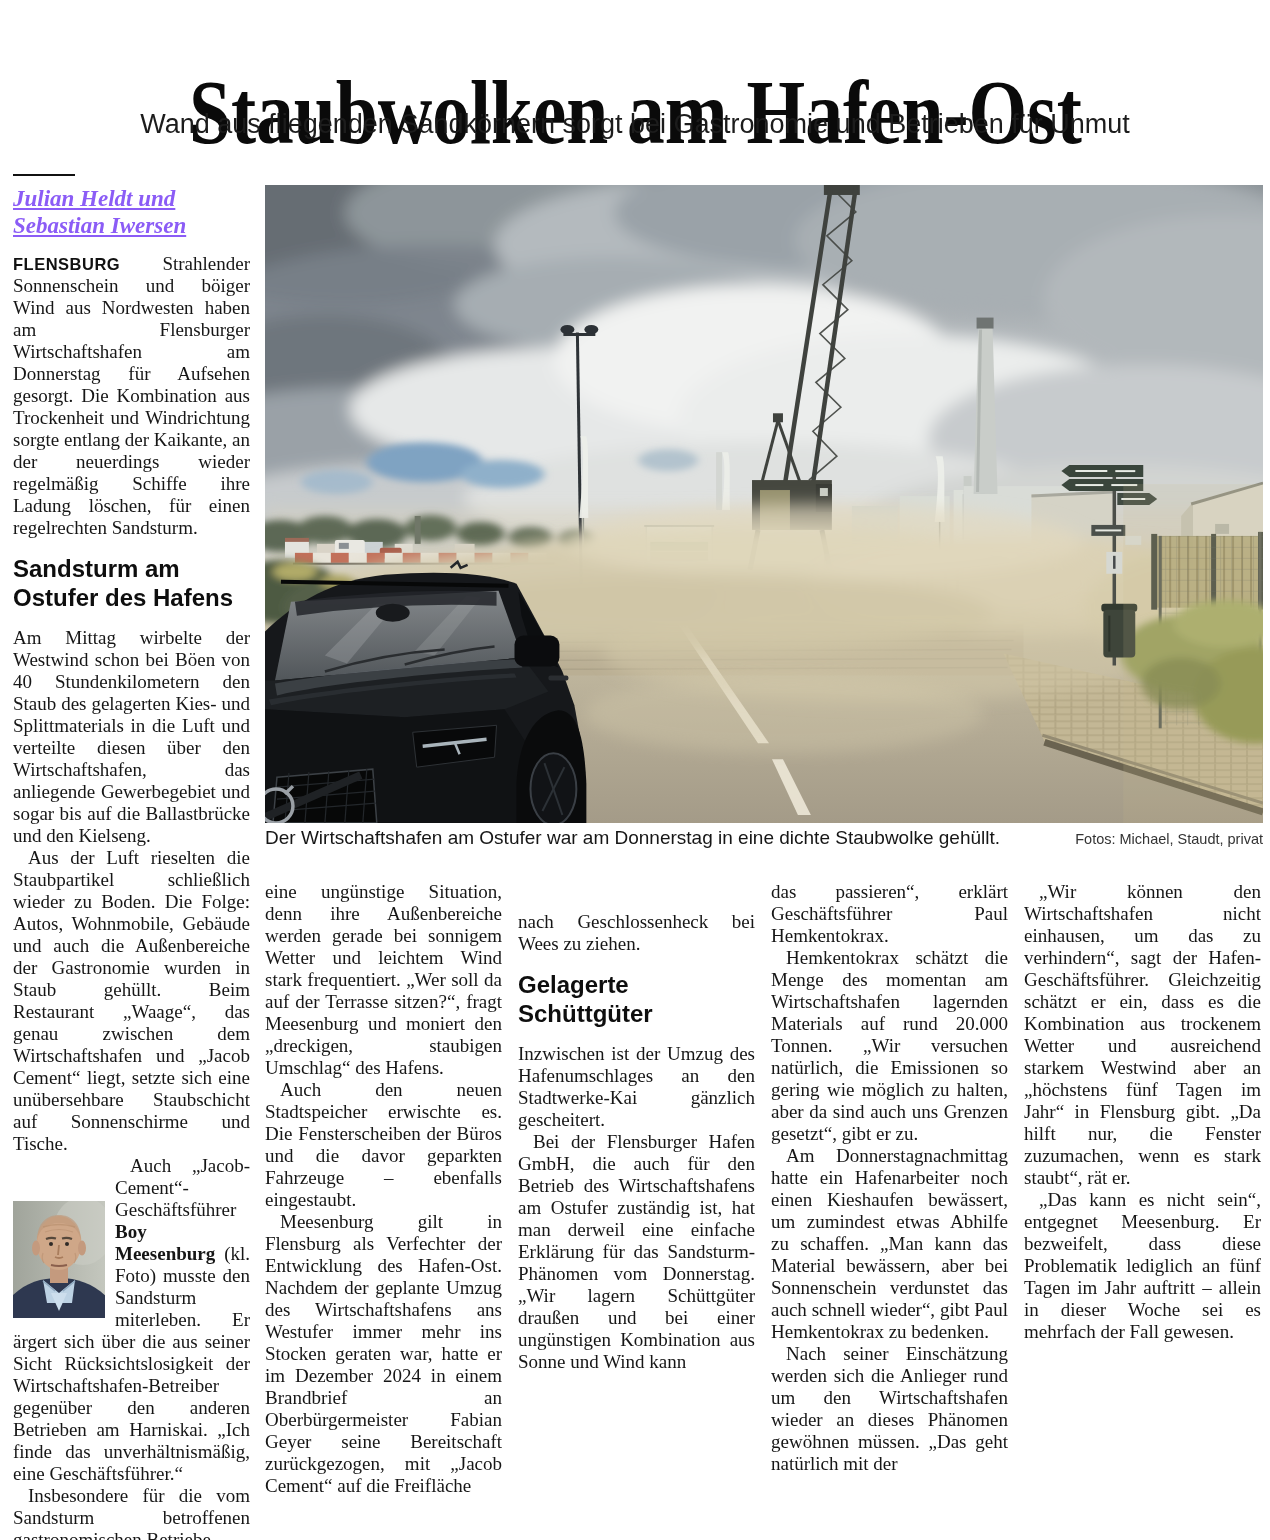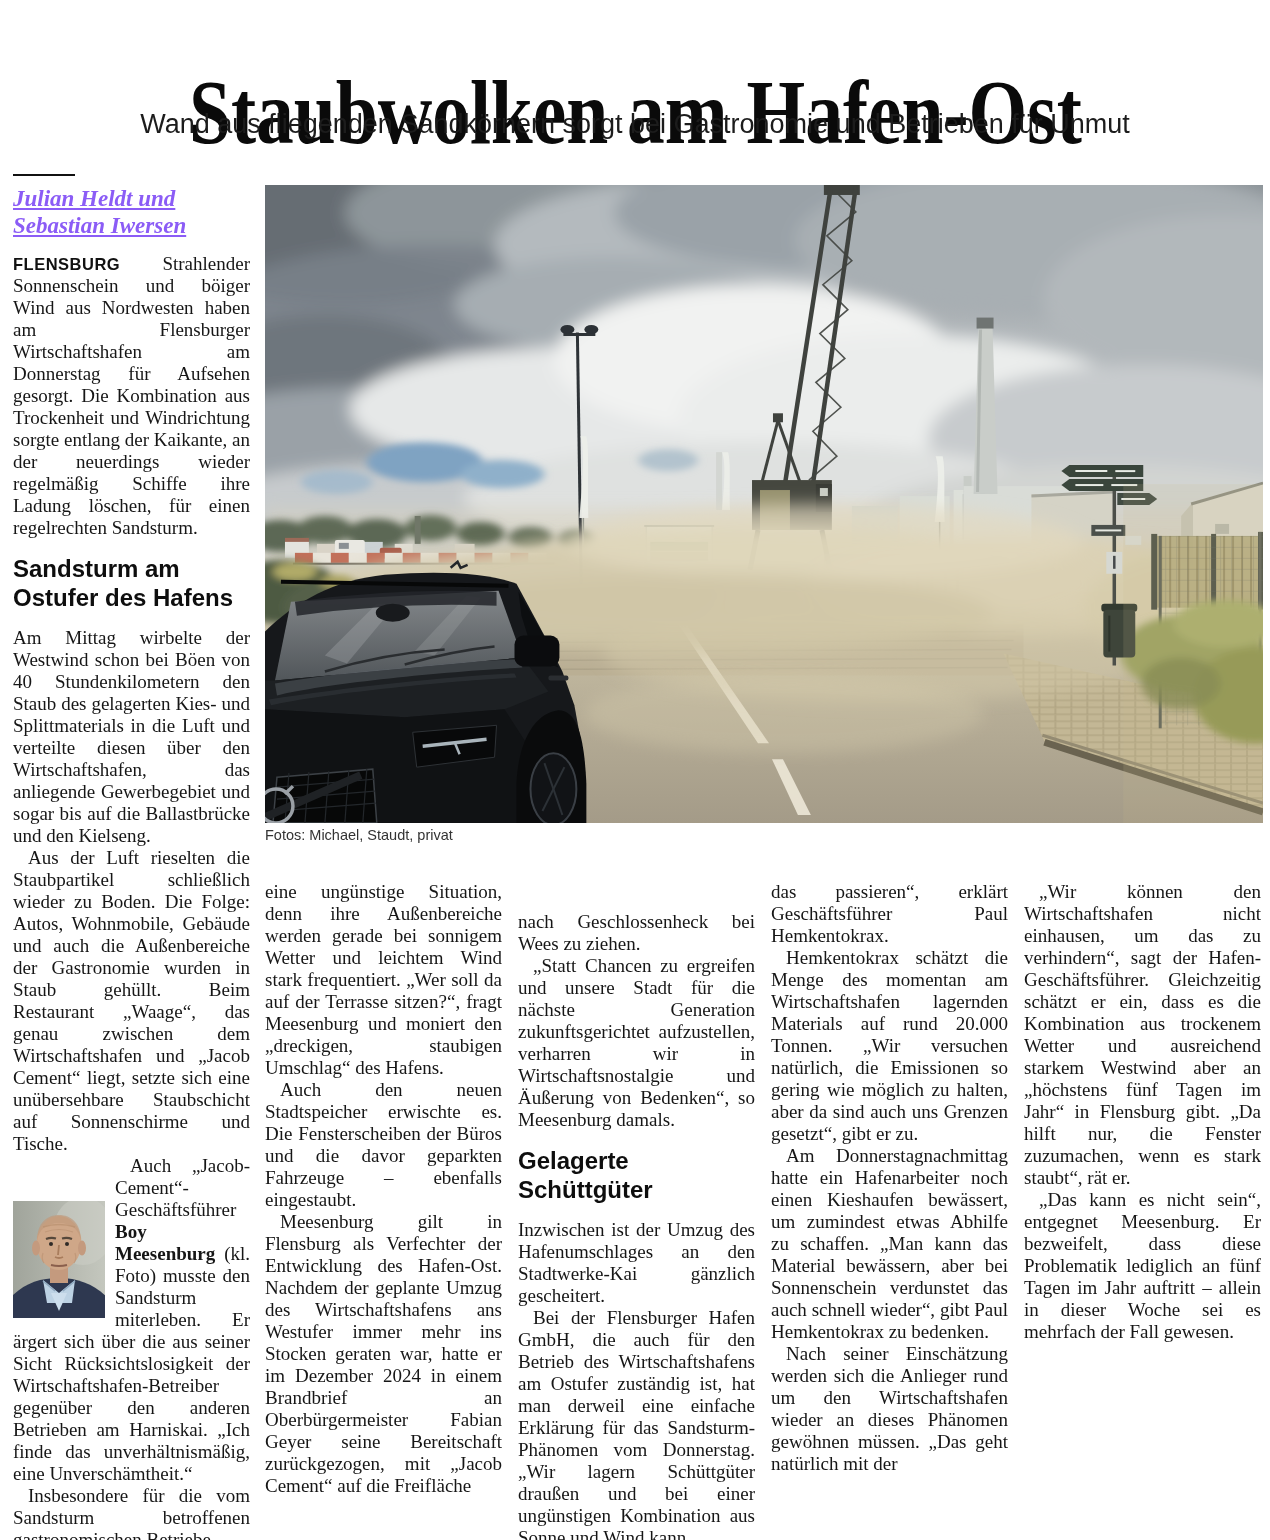--- a/index.html
+++ b/index.html
@@ -362,20 +362,21 @@
         <line x1="300" y1="584" x2="278" y2="628" stroke="#2c3136" stroke-width="2"></line>
         <rect x="284" y="492" width="20" height="5" rx="2" fill="#2a2d31"></rect>
       </g>
 
       <ellipse cx="520" cy="530" rx="200" ry="40" fill="#d6ccad" opacity=".35" filter="url(#b8)"></ellipse>
       <rect x="860" y="300" width="140" height="340" fill="#c8bd8a" opacity=".15"></rect>
     </svg>
   </div>
 
   <div class="caption-row">
+    <div class="caption">Der Wirtschaftshafen am Ostufer war am Donnerstag in eine dichte Staubwolke gehüllt.</div>
     <div class="credit">Fotos: Michael, Staudt, privat</div>
   </div>
 
   <div class="col" id="col1">
     <p><span class="lead-in">FLENSBURG</span><span> Strahlender Sonnenschein und böiger Wind aus Nordwesten haben am Flensburger Wirtschaftshafen am Donnerstag für Aufsehen gesorgt. Die Kombination aus Trockenheit und Windrichtung sorgte entlang der Kaikante, an der neuerdings wieder regelmäßig Schiffe ihre Ladung löschen, für einen regelrechten Sandsturm.</span></p>
     <h2 class="sec-h">Sandsturm am Ostufer des Hafens</h2>
     <p>Am Mittag wirbelte der Westwind schon bei Böen von 40 Stundenkilometern den Staub des gelagerten Kies- und Splittmaterials in die Luft und verteilte diesen über den Wirtschaftshafen, das anliegende Gewerbegebiet und sogar bis auf die Ballastbrücke und den Kielseng.</p>
     <p class="ind">Aus der Luft rieselten die Staubpartikel schließlich wieder zu Boden. Die Folge: Autos, Wohnmobile, Gebäude und auch die Außenbereiche der Gastronomie wurden in Staub gehüllt. Beim Restaurant „Waage“, das genau zwischen dem Wirtschaftshafen und „Jacob Cement“ liegt, setzte sich eine unübersehbare Staubschicht auf Sonnenschirme und Tische.</p>
     <p class="ind">
       <span class="portrait">
@@ -402,33 +403,32 @@
           <path d="M30,26 Q46,21 62,26" stroke="#b8906f" stroke-width="1.5" fill="none" opacity=".7"></path>
           <path d="M32,31 Q46,26 60,31" stroke="#b8906f" stroke-width="1.2" fill="none" opacity=".6"></path>
           <path d="M33,38 Q38,36 43,37.5" stroke="#56483b" stroke-width="2.2" fill="none"></path>
           <path d="M49,37.5 Q54,36 59,38" stroke="#56483b" stroke-width="2.2" fill="none"></path>
           <circle cx="38" cy="43" r="2" fill="#2f2a26"></circle>
           <circle cx="54" cy="43" r="2" fill="#2f2a26"></circle>
           <path d="M46,44 L45,54 M42,56 Q46,58 50,56" stroke="#a87c5c" stroke-width="1.8" fill="none"></path>
           <path d="M38,64 Q46,66 54,64" stroke="#8a5f4c" stroke-width="2" fill="none"></path>
           <path d="M30,52 Q28,58 31,62 M62,52 Q64,58 61,62" stroke="#b8906f" stroke-width="1.2" fill="none" opacity=".6"></path>
         </svg>
-      </span><span>Auch „Jacob-Cement“-Geschäftsführer </span><b class="name">Boy Meesenburg</b><span> (kl. Foto) musste den Sandsturm miterleben. Er ärgert sich über die aus seiner Sicht Rücksichtslosigkeit der Wirtschaftshafen-Betreiber gegenüber den anderen Betrieben am Harniskai. „Ich finde das unverhältnismäßig, eine Unverschämtheit.“</span></p>
+      </span><span>Auch „Jacob-Cement“-Geschäftsführer </span><b class="name">Boy Meesenburg</b><span> (kl. Foto) musste den Sandsturm miterleben. Er ärgert sich über die aus seiner Sicht Rücksichtslosigkeit der Wirtschaftshafen-Betreiber gegenüber den anderen Betrieben am Harniskai. „Ich finde das unverhältnismäßig, eine Geschäftsführer.“</span></p>
     <p class="ind">Insbesondere für die vom Sandsturm betroffenen gastronomischen Betriebe</p>
   </div>
 
   <div class="col" id="col2">
     <p>eine ungünstige Situation, denn ihre Außenbereiche werden gerade bei sonnigem Wetter und leichtem Wind stark frequentiert. „Wer soll da auf der Terrasse sitzen?“, fragt Meesenburg und moniert den „dreckigen, staubigen Umschlag“ des Hafens.</p>
     <p class="ind">Auch den neuen Stadtspeicher erwischte es. Die Fensterscheiben der Büros und die davor geparkten Fahrzeuge – ebenfalls eingestaubt.</p>
     <p class="ind">Meesenburg gilt in Flensburg als Verfechter der Entwicklung des Hafen-Ost. Nachdem der geplante Umzug des Wirtschaftshafens ans Westufer immer mehr ins Stocken geraten war, hatte er im Dezember 2024 in einem Brandbrief an Oberbürgermeister Fabian Geyer seine Bereitschaft zurückgezogen, mit „Jacob Cement“ auf die Freifläche</p>
   </div>
 
   <div class="col" id="col3">
     <p>nach Geschlossenheck bei Wees zu ziehen.</p>
-    <p class="ind">„Statt Chancen zu ergreifen und unsere Stadt für die nächste Generation zukunftsgerichtet aufzustellen, verharren wir in Wirtschaftsnostalgie und Äußerung von Bedenken“, so Meesenburg damals.</p>
     <h2 class="sec-h">Gelagerte Schüttgüter</h2>
     <p>Inzwischen ist der Umzug des Hafenumschlages an den Stadtwerke-Kai gänzlich gescheitert.</p>
     <p class="ind">Bei der Flensburger Hafen GmbH, die auch für den Betrieb des Wirtschaftshafens am Ostufer zuständig ist, hat man derweil eine einfache Erklärung für das Sandsturm-Phänomen vom Donnerstag. „Wir lagern Schüttgüter draußen und bei einer ungünstigen Kombination aus Sonne und Wind kann</p>
   </div>
 
   <div class="col" id="col4">
     <p>das passieren“, erklärt Geschäftsführer Paul Hemkentokrax.</p>
     <p class="ind">Hemkentokrax schätzt die Menge des momentan am Wirtschaftshafen lagernden Materials auf rund 20.000 Tonnen. „Wir versuchen natürlich, die Emissionen so gering wie möglich zu halten, aber da sind auch uns Grenzen gesetzt“, gibt er zu.</p>
     <p class="ind">Am Donnerstagnachmittag hatte ein Hafenarbeiter noch einen Kieshaufen bewässert, um zumindest etwas Abhilfe zu schaffen. „Man kann das Material bewässern, aber bei Sonnenschein verdunstet das auch schnell wieder“, gibt Paul Hemkentokrax zu bedenken.</p>
     <p class="ind">Nach seiner Einschätzung werden sich die Anlieger rund um den Wirtschaftshafen wieder an dieses Phänomen gewöhnen müssen. „Das geht natürlich mit der</p>

